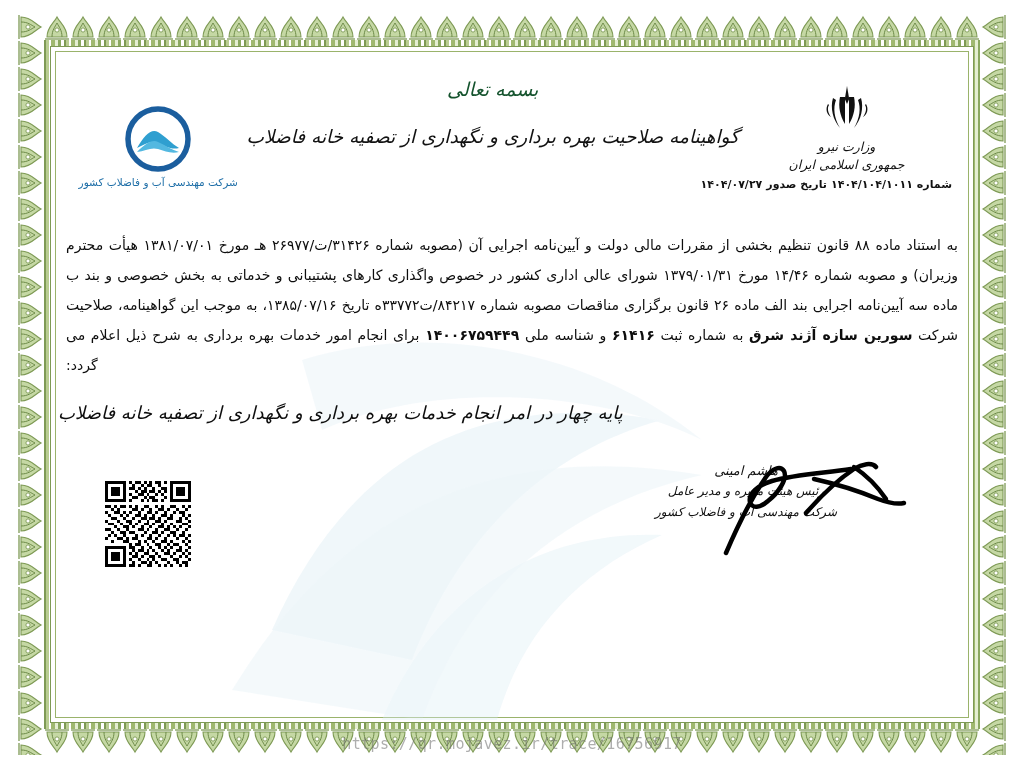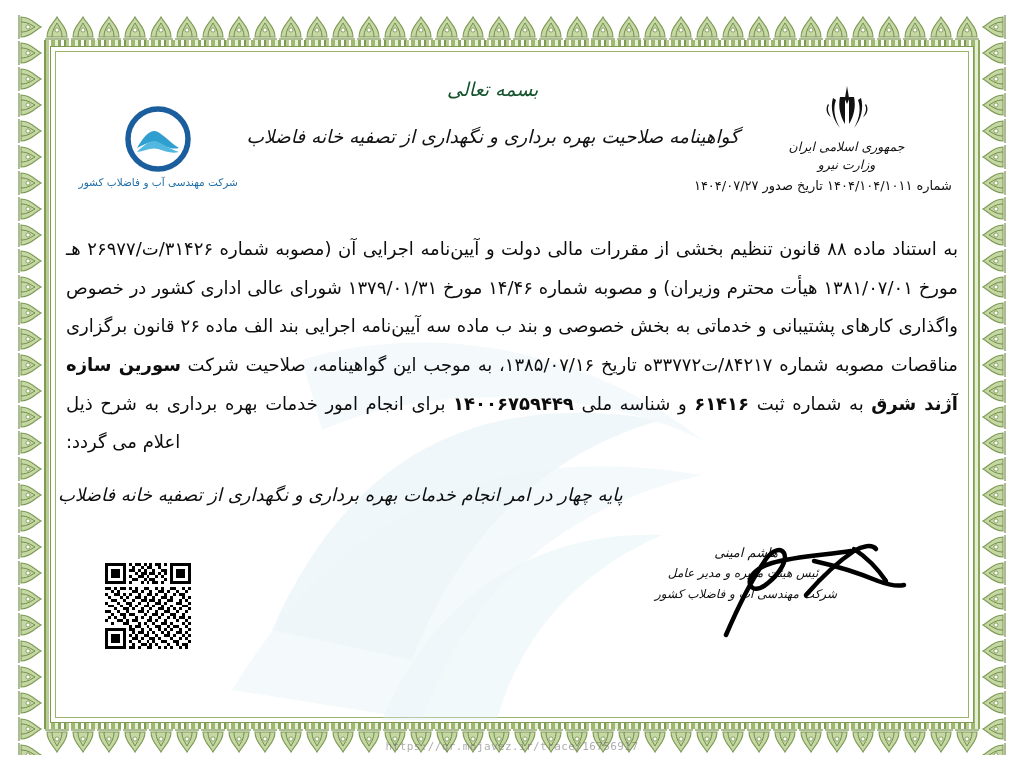--- a/index.html
+++ b/index.html
@@ -152,35 +152,35 @@
   .emblem-line {
     font-size: 12.5px;
     color: #111;
     font-family: "DejaVu Serif", serif;
     font-style: italic;
     line-height: 1.45;
     white-space: nowrap;
   }
   .doc-meta {
     margin-top: 4px;
-    font-size: 13px;
-    font-weight: normal;
+    font-size: 11px;
+    font-weight: bold;
     color: #111;
     white-space: nowrap;
     font-family: "DejaVu Sans", sans-serif;
     direction: rtl;
   }
   .doc-meta span { margin: 0 2px; }
 
   
   .body-text {
     position: relative;
     z-index: 2;
     margin: 6px 8px 0 8px;
-    font-size: 18px;
+    font-size: 14px;
     color: #0d0d0d;
     line-height: 2.15;
     text-align: justify;
     text-align-last: left;
     direction: rtl;
     font-family: "DejaVu Sans", sans-serif;
   }
   .body-text b { font-weight: bold; }
 
   .grade-line {
@@ -261,21 +261,21 @@
     width: 230px;
     height: 105px;
   }
 
   .trace-url {
     position: absolute;
     bottom: 16px;
     left: 0;
     right: 0;
     text-align: center;
-    font-size: 11px;
+    font-size: 15px;
     font-family: "DejaVu Sans Mono", monospace;
     color: #6d6d6d;
     opacity: 0.55;
     direction: ltr;
     z-index: 3;
     letter-spacing: 0.4px;
     margin-top: 47px;
   }
 </style>
 </head>
@@ -370,22 +370,22 @@
       <div class="emblem-left">
         <svg class="iran-emblem" width="46" height="50" viewBox="0 0 46 50">
           <path d="M23 2 L25.2 15 L23 20 L20.8 15 Z" fill="#111"></path>
           <path d="M9 14 C6 24, 9 36, 16 44 C10 34, 9 24, 12 16 Z" fill="#111"></path>
           <path d="M37 14 C40 24, 37 36, 30 44 C36 34, 37 24, 34 16 Z" fill="#111"></path>
           <path d="M16 13 C14 22, 16 32, 21 40 L21 13 Z" fill="#111"></path>
           <path d="M30 13 C32 22, 30 32, 25 40 L25 13 Z" fill="#111"></path>
           <path d="M4 20 C1 25, 3 31, 7 33 C4 29, 3 24, 5 21 Z" fill="#111"></path>
           <path d="M42 20 C45 25, 43 31, 39 33 C42 29, 43 24, 41 21 Z" fill="#111"></path>
         </svg>
+        <div class="emblem-line">وزارت نیرو</div>
         <div class="emblem-line">جمهوری اسلامی ایران</div>
-        <div class="emblem-line">وزارت نیرو</div>
         <div class="doc-meta">
           <span>شماره</span><span>۱۴۰۴/۱۰۴/۱۰۱۱</span><span>تاریخ صدور</span><span>۱۴۰۴/۰۷/۲۷</span>
         </div>
       </div>
     </div>
 
     <div class="body-text"><span>به استناد ماده ۸۸ قانون تنظیم بخشی از مقررات مالی دولت و آیین‌نامه اجرایی آن (مصوبه شماره ۳۱۴۲۶/ت/۲۶۹۷۷ هـ مورخ ۱۳۸۱/۰۷/۰۱ هیأت محترم وزیران) و مصوبه شماره ۱۴/۴۶ مورخ ۱۳۷۹/۰۱/۳۱ شورای عالی اداری کشور در خصوص واگذاری کارهای پشتیبانی و خدماتی به بخش خصوصی و بند ب ماده سه آیین‌نامه اجرایی بند الف ماده ۲۶ قانون برگزاری مناقصات مصوبه شماره ۸۴۲۱۷/ت۳۳۷۷۲ه تاریخ ۱۳۸۵/۰۷/۱۶، به موجب این گواهینامه، صلاحیت شرکت </span><b>سورین سازه آژند شرق</b><span> به شماره ثبت </span><b>۶۱۴۱۶</b><span> و شناسه ملی </span><b>۱۴۰۰۶۷۵۹۴۴۹</b><span> برای انجام امور خدمات بهره برداری به شرح ذیل اعلام می گردد:</span></div>
 
     <div class="grade-line">پایه چهار در امر انجام خدمات بهره برداری و نگهداری از تصفیه خانه فاضلاب</div>
 

